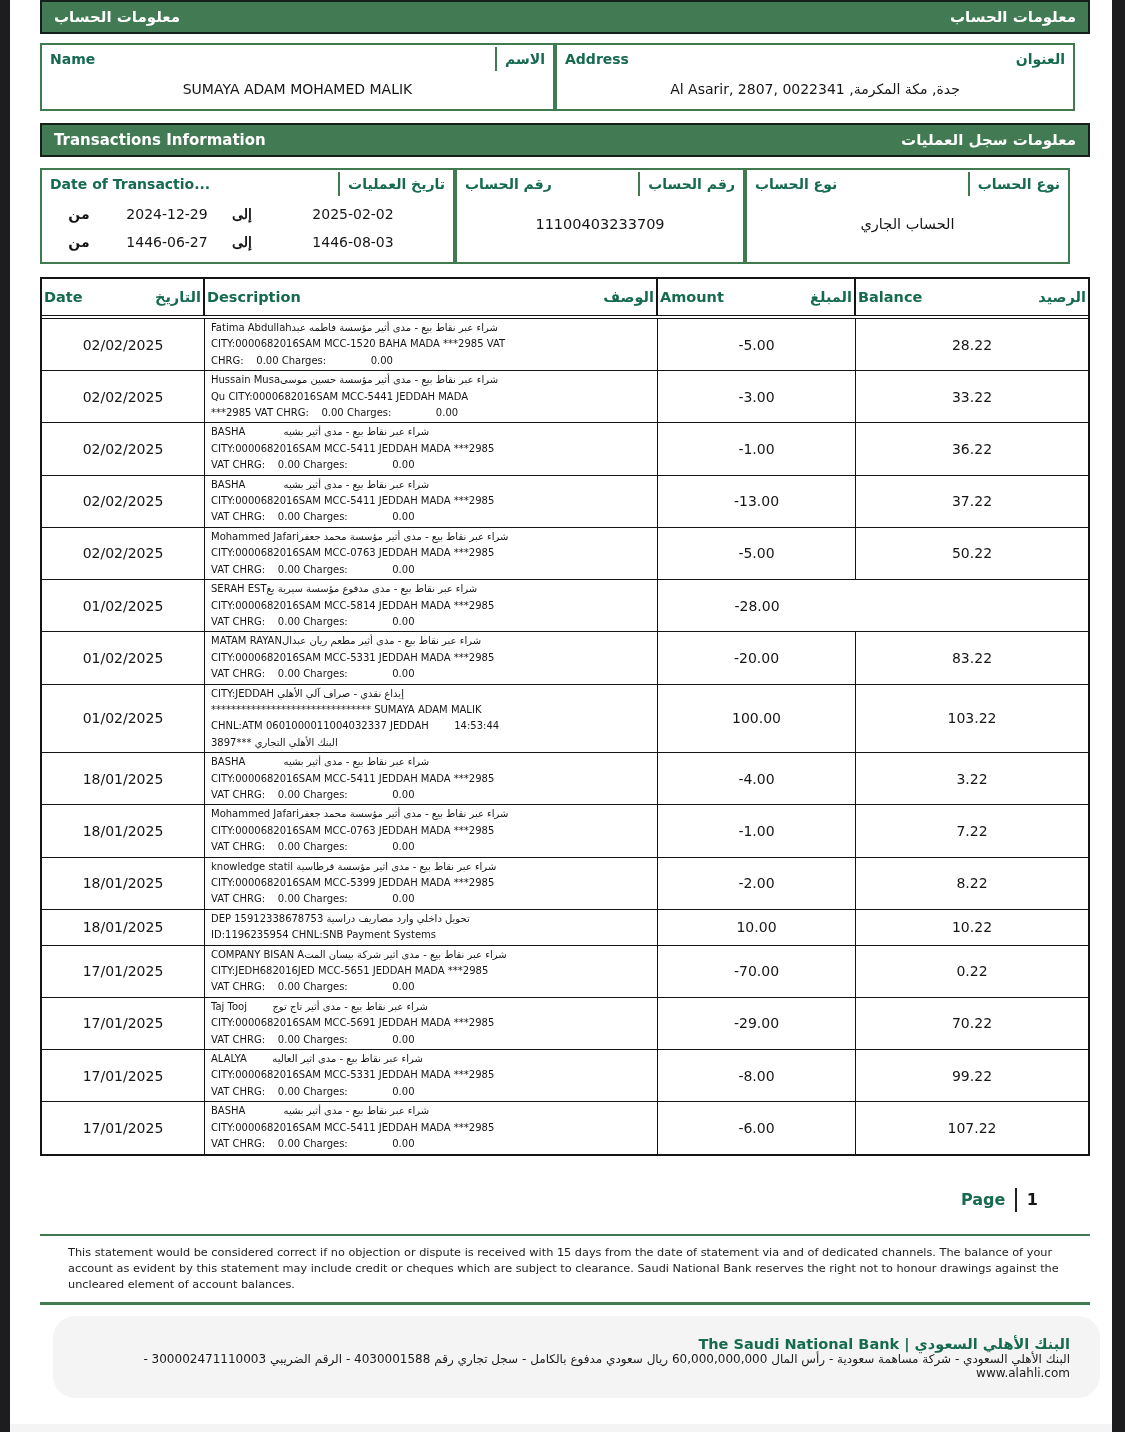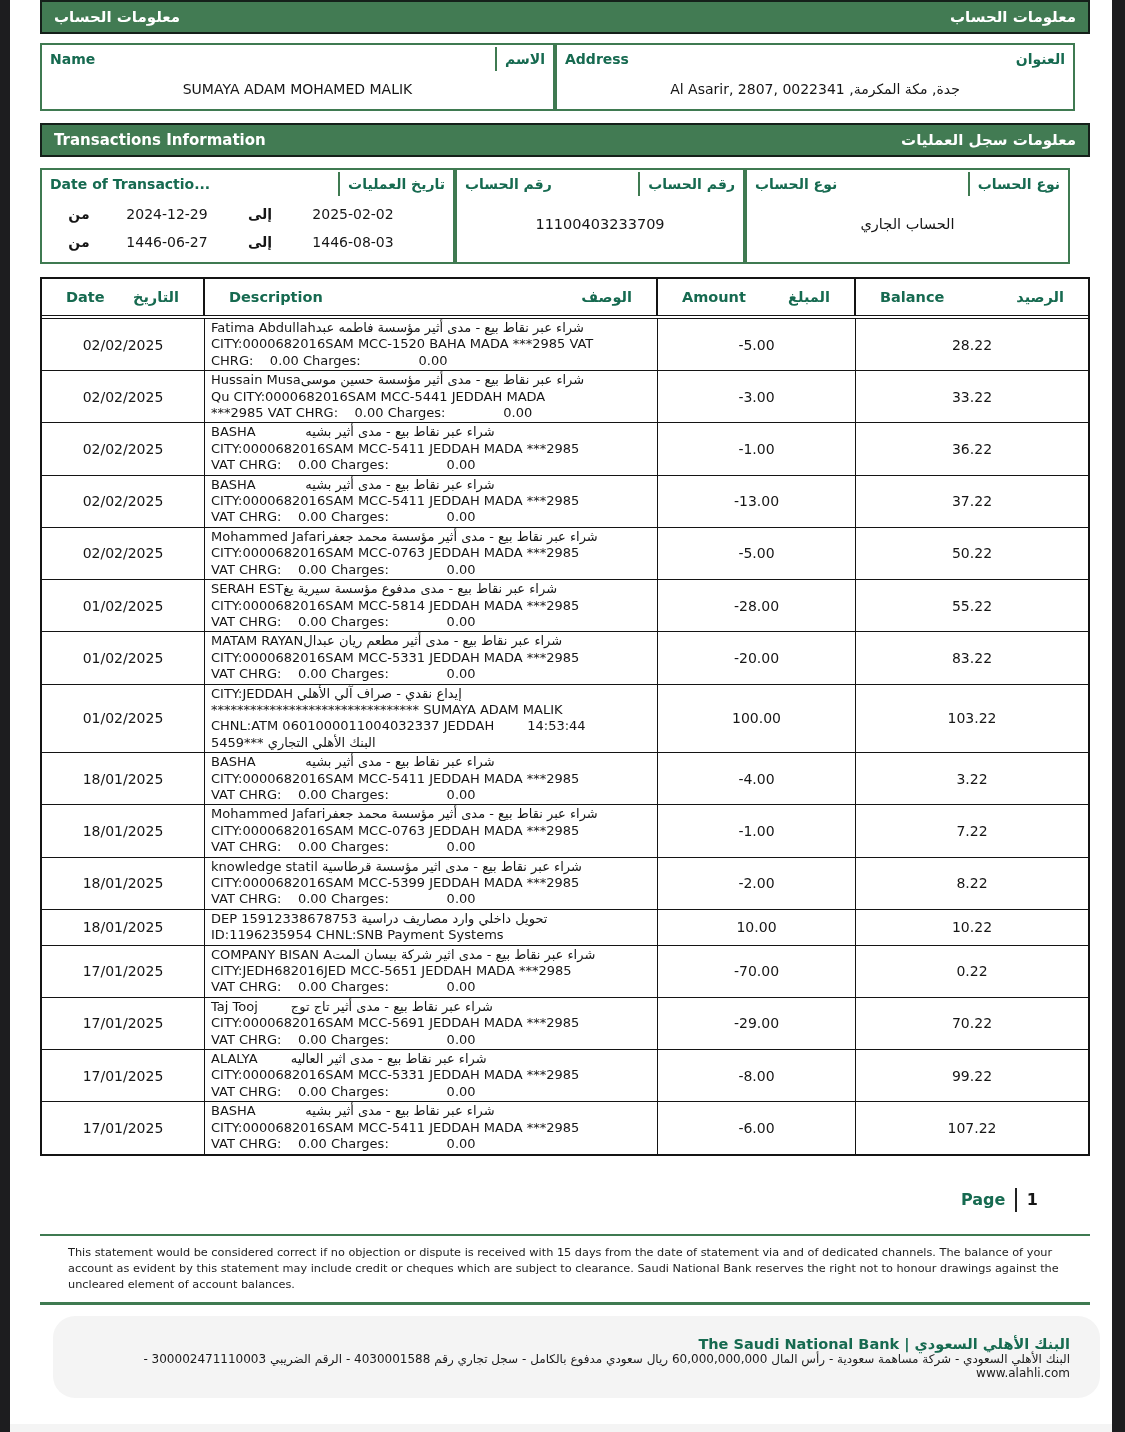--- a/index.html
+++ b/index.html
@@ -35,41 +35,41 @@
   .three-col { display:flex; margin-top:11px; }
   .three-col .gbox { height:96px; }
   .date-box { width:415px; }
   .accnum-box { width:290px; }
   .acctype-box { width:325px; }
   .date-rows { padding:4px 10px 0 14px; }
   .date-row { display:flex; align-items:center; font-size:14px; height:28px; }
   .date-row .w { font-weight:bold; }
   .date-row .from-w { width:46px; text-align:center; order:4; }
   .date-row .from-d { width:130px; text-align:center; order:3; }
-  .date-row .to-w { width:56px; text-align:center; order:2; }
+  .date-row .to-w { width:56px; order:2;font-family:Liberation Serif, serif; }
   .date-row .to-d { width:130px; text-align:center; order:1; }
   .date-row { flex-direction:row-reverse; justify-content:flex-end; }
   .center-val { display:flex; align-items:center; justify-content:center; height:56px; font-size:14.5px; }
 
   
   .tx-table { margin-top:13px; border:2px solid #141414; }
   .tt-head { display:grid; grid-template-columns:163px 453px 198px 232px;
     border-bottom:4px double #141414; }
   .tt-head .hc { display:flex; align-items:center; justify-content:space-between;
-    padding:10px 24px; color:var(--label-green); font-weight:bold; font-size:14.5px;
+    padding:10px 2px; color:var(--label-green); font-weight:bold; font-size:14.5px;
     border-right:2px solid #141414; }
   .tt-head .hc:last-child { border-right:none; }
   .tt-row { display:grid; grid-template-columns:163px 453px 198px 232px;
     border-bottom:1.5px solid #141414; }
   .tt-row:last-child { border-bottom:none; }
   .cell { border-right:1.5px solid #141414; }
   .cell:last-child { border-right:none; }
   .c-date, .c-amt, .c-bal { display:flex; align-items:center; justify-content:center;
     font-size:14px; }
-  .c-desc { padding:1px 6px 1px 6px; font-size:13px; line-height:16.4px; }
+  .c-desc { padding:1px 6px 1px 6px; font-size:10px; line-height:16.4px; }
   .dline { white-space:pre-wrap; word-break:break-word; }
   .dline[dir="rtl"] { text-align:left; }
 
   .page-row { display:flex; justify-content:flex-end; align-items:center;
     margin-top:32px; padding-right:52px; gap:10px; }
   .page-label { color:var(--label-green); font-weight:bold; font-size:16px; }
   .page-divider { width:1.5px; height:24px; background:#222; }
   .page-num { font-weight:bold; font-size:16px; }
 
   .rule { height:2.5px; background:var(--rule-green); margin-top:22px; }
@@ -234,39 +234,38 @@
             <div class="cell c-bal">50.22</div>
           </div>
           <div class="tt-row">
             <div class="cell c-date">01/02/2025</div>
             <div class="cell c-desc">
               <div class="dline" dir="rtl">شراء عبر نقاط بيع - مدى مدفوع مؤسسة سيرية يغSERAH EST</div>
               <div class="dline">CITY:0000682016SAM MCC-5814 JEDDAH MADA ***2985</div>
               <div class="dline">VAT CHRG:    0.00 Charges:              0.00</div>
             </div>
             <div class="cell c-amt">-28.00</div>
-            <div class="cell c-bal">55.22</div>
           </div>
           <div class="tt-row">
             <div class="cell c-date">01/02/2025</div>
             <div class="cell c-desc">
               <div class="dline" dir="rtl">شراء عبر نقاط بيع - مدى أثير مطعم ريان عبدالMATAM RAYAN</div>
               <div class="dline">CITY:0000682016SAM MCC-5331 JEDDAH MADA ***2985</div>
               <div class="dline">VAT CHRG:    0.00 Charges:              0.00</div>
             </div>
             <div class="cell c-amt">-20.00</div>
             <div class="cell c-bal">83.22</div>
           </div>
           <div class="tt-row">
             <div class="cell c-date">01/02/2025</div>
             <div class="cell c-desc">
               <div class="dline" dir="rtl">إيداع نقدي - صراف آلي الأهلي CITY:JEDDAH</div>
               <div class="dline">******************************** SUMAYA ADAM MALIK</div>
               <div class="dline">CHNL:ATM 0601000011004032337 JEDDAH        14:53:44</div>
-              <div class="dline" dir="rtl">البنك الأهلي التجاري ***5459</div>
+              <div class="dline" dir="rtl">البنك الأهلي التجاري ***3897</div>
             </div>
             <div class="cell c-amt">100.00</div>
             <div class="cell c-bal">103.22</div>
           </div>
           <div class="tt-row">
             <div class="cell c-date">18/01/2025</div>
             <div class="cell c-desc">
               <div class="dline" dir="rtl">شراء عبر نقاط بيع - مدى أثير بشيه            BASHA</div>
               <div class="dline">CITY:0000682016SAM MCC-5411 JEDDAH MADA ***2985</div>
               <div class="dline">VAT CHRG:    0.00 Charges:              0.00</div>

